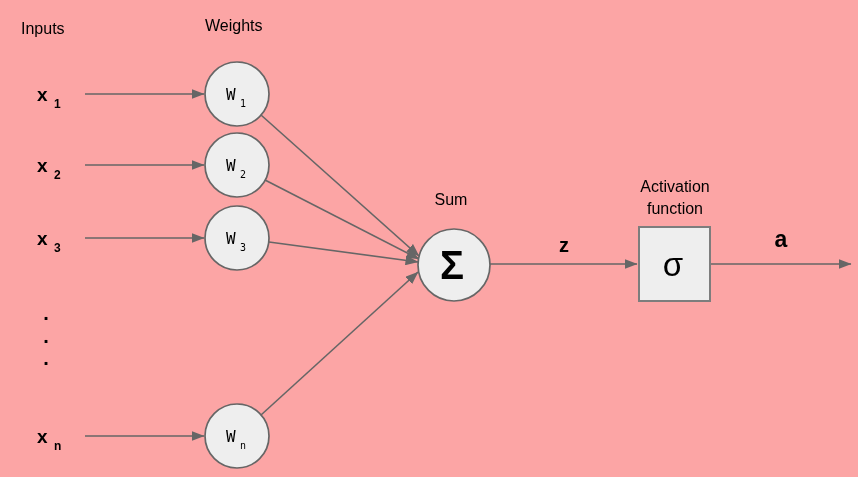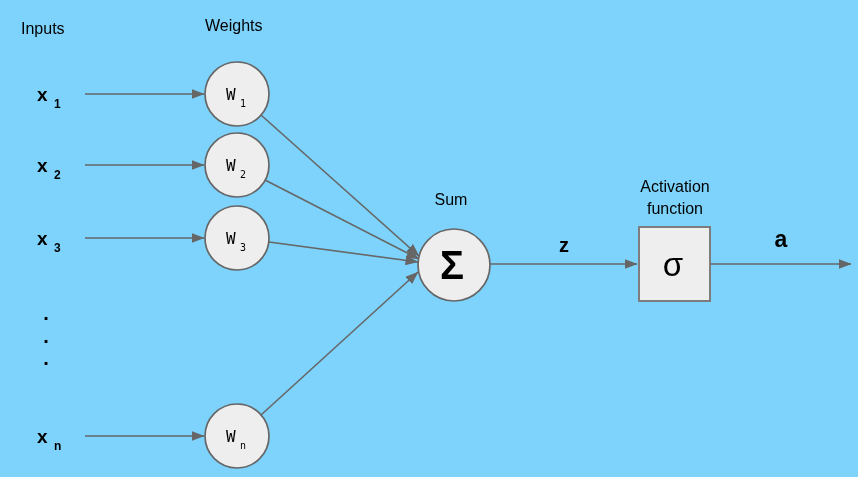--- a/index.html
+++ b/index.html
@@ -1,20 +1,20 @@
 <!DOCTYPE html>
 <html><head>
 <meta charset="utf-8">
 <style>
   html, body { margin: 0; padding: 0; background: #ffffff; }
   .canvas {
     position: relative;
     width: 858px;
     height: 477px;
-    background: #7dd3fc;
+    background: #fca5a5;
     overflow: hidden;
   }
   svg { display: block; }
   text {
     font-family: "Liberation Sans", sans-serif;
     fill: #000000;
     user-select: none;
   }
   .title { font-size: 16px; font-weight: 400; }
   .input-base { font-size: 19px; font-weight: 700; }

